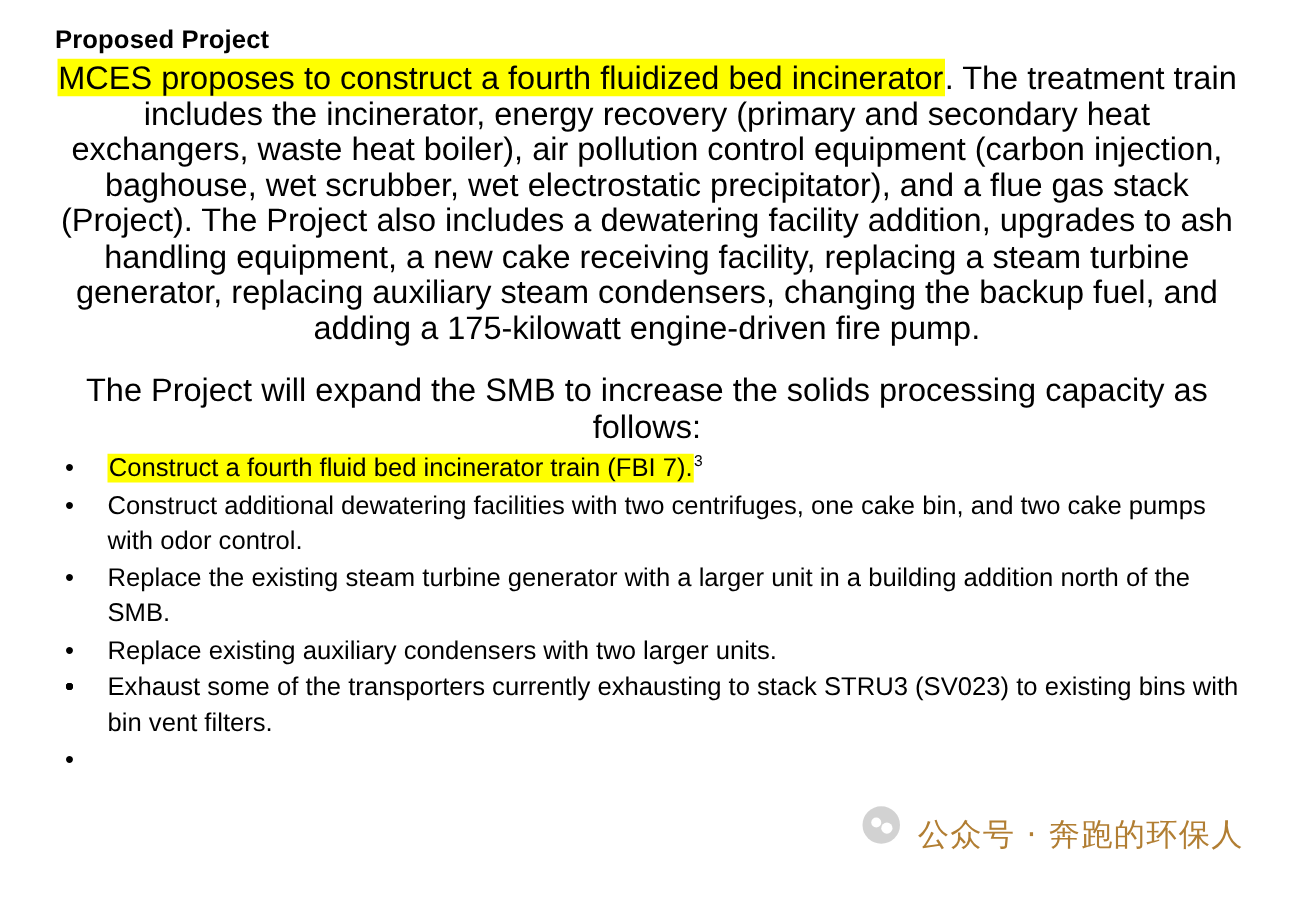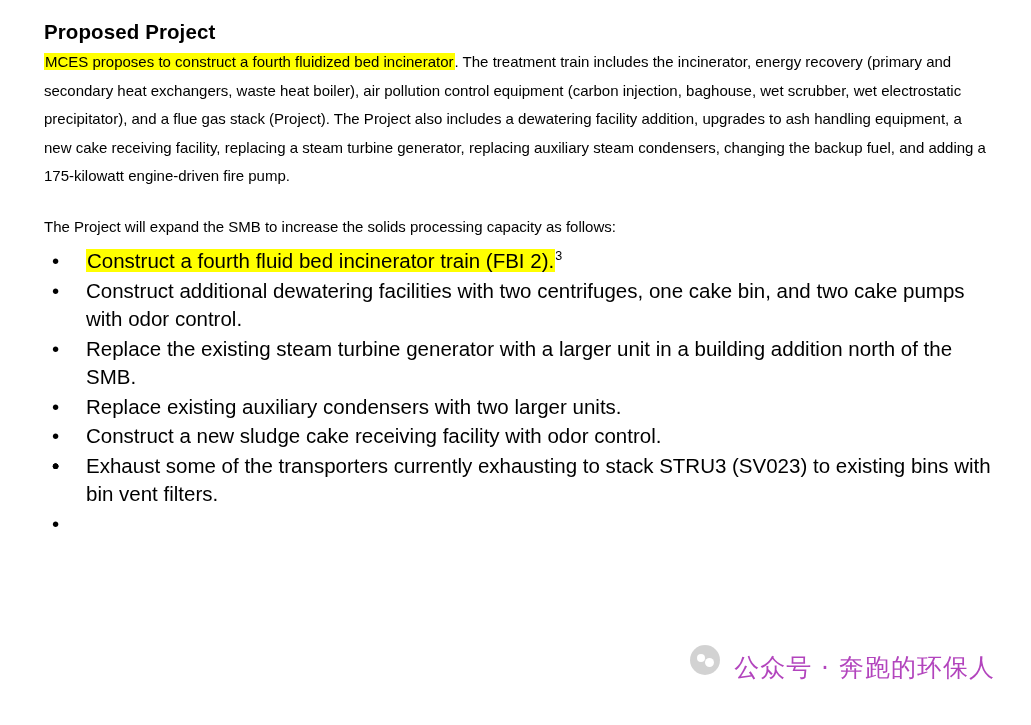--- a/index.html
+++ b/index.html
@@ -24,24 +24,24 @@
     padding: 18px 40px 10px 44px;
   }
   .heading {
     font-size: 20.5px;
     font-weight: bold;
     line-height: 28px;
     margin: 0 0 2px 0;
     letter-spacing: 0.1px;
   }
   .para {
-    font-size: 15px;
+    font-size: 26px;
     line-height: 28.5px;
     margin: 0 0 0 0;
-    text-align: left;
+    text-align: center;
   }
   .para.second {
     margin-top: 22px;
     margin-bottom: 6px;
   }
   .hl {
     background: #ffff00;
     padding: 0 1px;
   }
   ul.bullets {
@@ -97,58 +97,57 @@
   .wm-logo::after {
     content: "";
     position: absolute;
     left: 15px; top: 13px;
     width: 9px; height: 9px;
     border-radius: 50%;
     background: #ffffff;
   }
   .wm-text {
     font-size: 25px;
-    color: #a21caf;
+    color: #a16207;
     font-family: "DejaVu Sans", sans-serif;
     letter-spacing: 1px;
     white-space: nowrap;
     margin-top: 16px;
   }
 </style>
 </head>
 <body>
 
 <div class="page">
 
   <h1 class="heading">Proposed Project</h1>
 
   <p class="para"><span class="hl">MCES proposes to construct a fourth fluidized bed incinerator</span><span>. The treatment train includes the incinerator, energy recovery (primary and secondary heat exchangers, waste heat boiler), air pollution control equipment (carbon injection, baghouse, wet scrubber, wet electrostatic precipitator), and a flue gas stack (Project). The Project also includes a dewatering facility addition, upgrades to ash handling equipment, a new cake receiving facility, replacing a steam turbine generator, replacing auxiliary steam condensers, changing the backup fuel, and adding a 175-kilowatt engine-driven fire pump.</span></p>
 
   <p class="para second">The Project will expand the SMB to increase the solids processing capacity as follows:</p>
 
   <ul class="bullets">
     <li>
       <span class="bullet-dot">•</span>
-      <span class="hl">Construct a fourth fluid bed incinerator train (FBI 2).</span><sup>3</sup>
+      <span class="hl">Construct a fourth fluid bed incinerator train (FBI 7).</span><sup>3</sup>
     </li>
     <li>
       <span class="bullet-dot">•</span>
       <span>Construct additional dewatering facilities with two centrifuges, one cake bin, and two cake pumps with odor control.</span>
     </li>
     <li>
       <span class="bullet-dot">•</span>
       <span>Replace the existing steam turbine generator with a larger unit in a building addition north of the SMB.</span>
     </li>
     <li>
       <span class="bullet-dot">•</span>
       <span>Replace existing auxiliary condensers with two larger units.</span>
     </li>
     <li>
       <span class="bullet-dot">•</span>
-      <span>Construct a new sludge cake receiving facility with odor control.</span>
     </li>
     <li>
       <span class="bullet-dot">•</span>
     </li>
     <li>
       <span class="bullet-dot">•</span>
     </li>
     <li>
       <span class="bullet-dot">•</span>
     </li>

